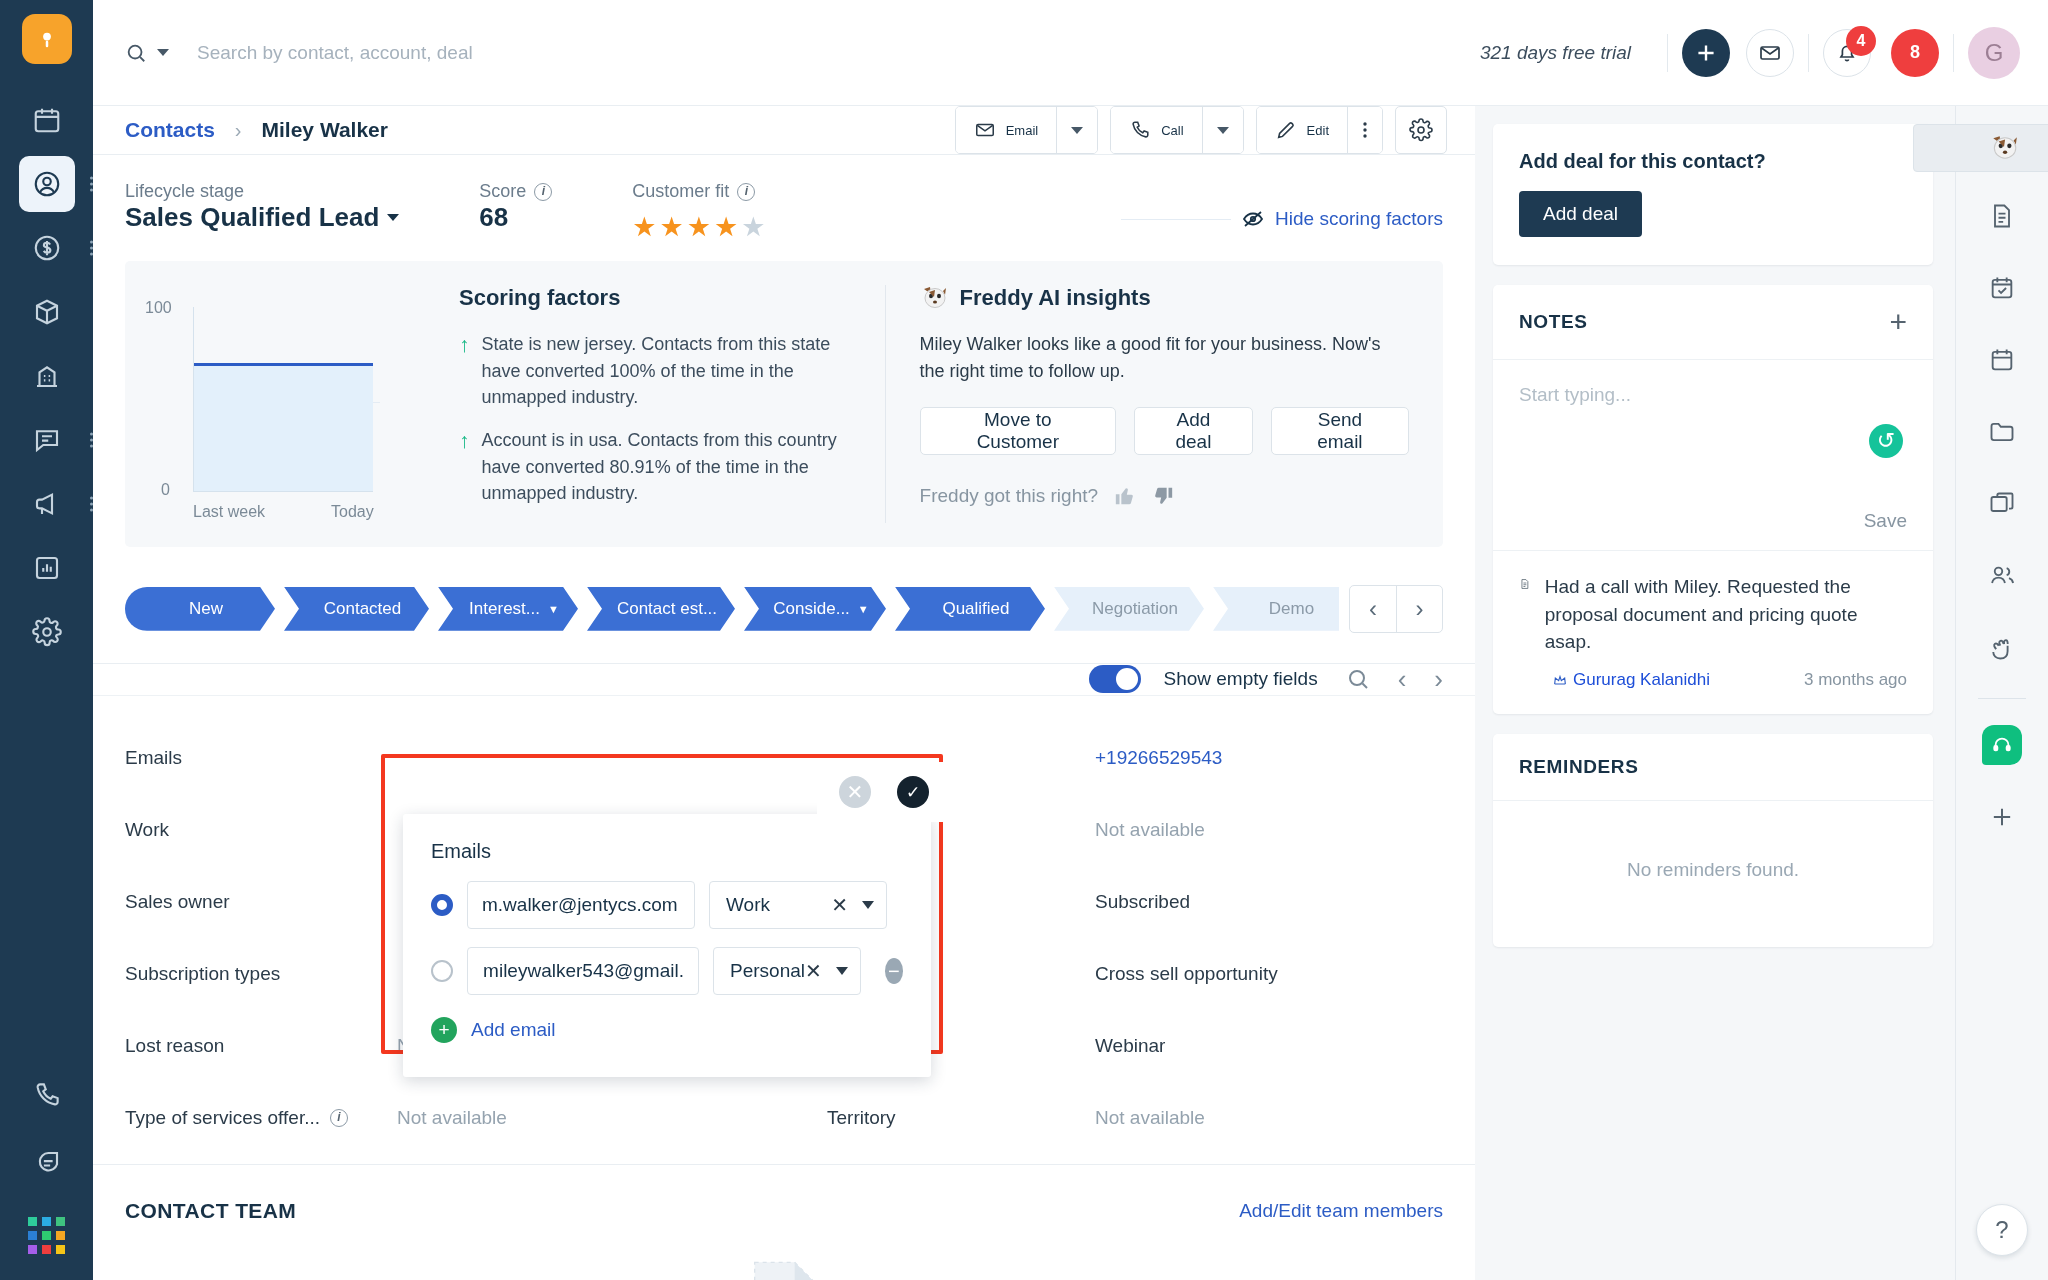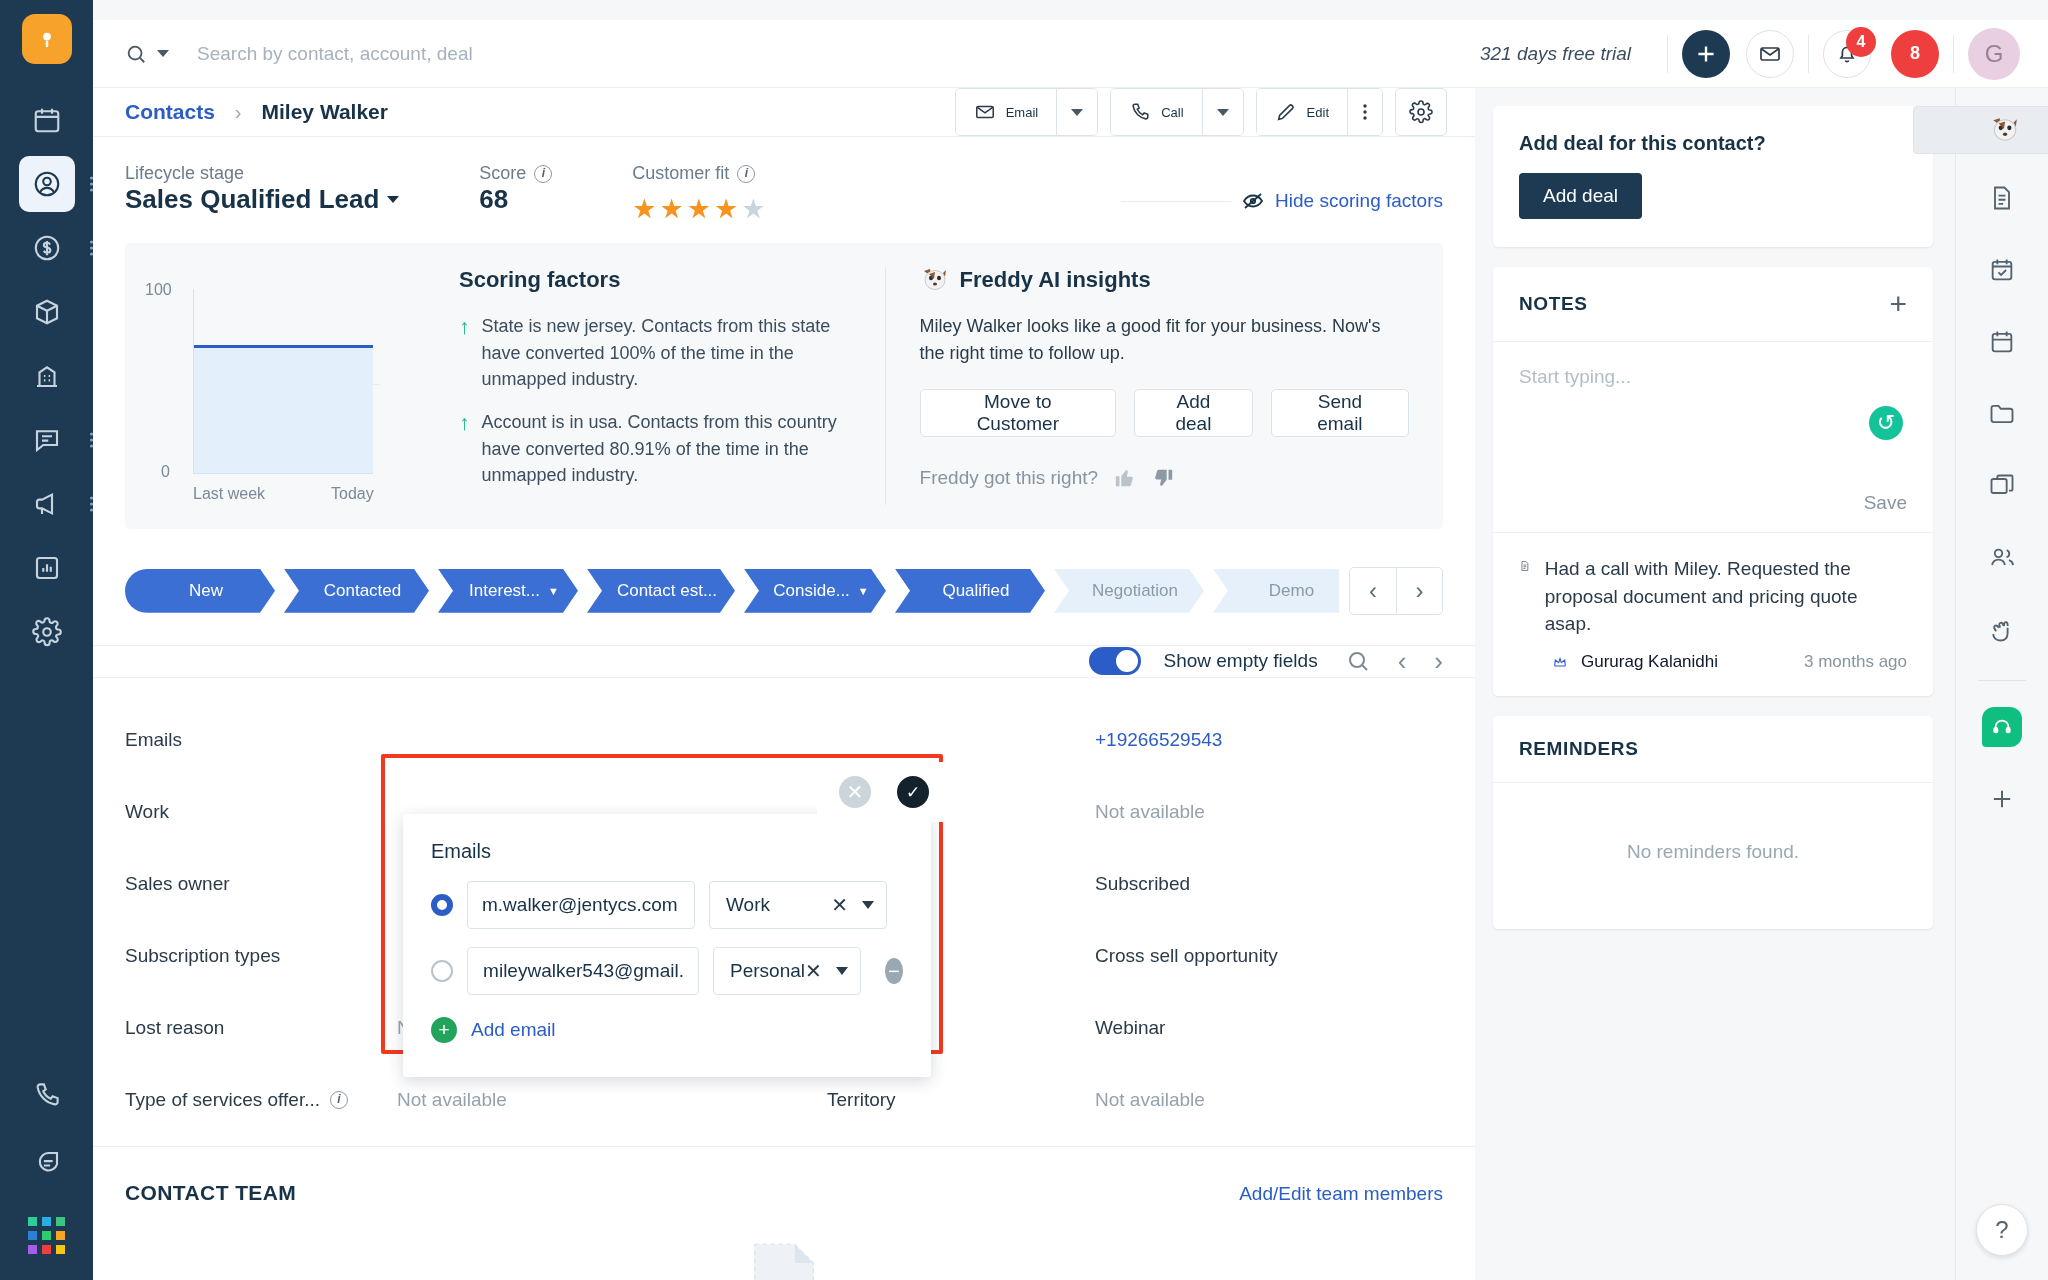--- a/index.html
+++ b/index.html
@@ -36,22 +36,22 @@
     display: flex; flex-direction: column; gap: 3px; }
   .dots3 i { width: 3px; height: 3px; background: #8fa6b8; border-radius: 50%; display:block; }
   .leftnav-bottom { position: absolute; bottom: 10px; left: 0; right: 0;
     display: flex; flex-direction: column; align-items: center; gap: 4px; }
   .grid9 { display: grid; grid-template-columns: repeat(3, 9px); gap: 5px; margin: 14px 0 16px; }
   .grid9 i { width: 9px; height: 9px; display: block; }
 
   
   .mainwrap { flex: 1; display: flex; flex-direction: column; min-width: 0; }
   .topbar {
-    height: 68px; background: #fff; display: flex; align-items: center;
-    padding: 0 28px 0 32px; border-bottom: 1px solid #e9eef2; margin-top: 20px;
+    height: 106px; background: #fff; display: flex; align-items: center;
+    padding: 0 28px 0 32px; border-bottom: 1px solid #e9eef2;
   }
   .search-wrap { display: flex; align-items: center; gap: 10px; flex: 1; }
   .search-icon { width: 22px; height: 22px; stroke: #475867; }
   .caret-sm { width: 0; height: 0; border-left: 6px solid transparent;
     border-right: 6px solid transparent; border-top: 7px solid #475867; }
   .search-input {
     border: none; outline: none; font-size: 19px; color: #183247;
     font-family: "Liberation Sans", sans-serif; width: 700px; margin-left: 18px;
   }
   .search-input::placeholder { color: #a6b2bd; }
@@ -166,21 +166,21 @@
   .fieldsgrid { display: grid; grid-template-columns: 272px 430px 268px 1fr;
      padding: 26px 32px 10px 32px; row-gap: 0; background: #fff; position: relative; }
   .fld { font-size: 19px; color: #2b3b49; padding: 25px 0; }
   .fld.val { color: #2b3b49; }
   .fld.na { color: #95a3af; }
   .fld.link { color: #2c5cc5; cursor: pointer; }
   .fld.lbl { display: flex; align-items: center; gap: 10px; }
 
   
   .teamsec { border-top: 1px solid #e9eef2; padding: 34px 32px 0 32px; background:#fff; flex:1; }
-  .teamhead { display: flex; align-items: flex-end; }
+  .teamhead { display: flex; align-items: center; }
   .teamhead h4 { font-size: 21px; letter-spacing: .4px; }
   .teamhead a { margin-left: auto; color: #2c5cc5; font-size: 19px; cursor: pointer; }
   .emptyart { display: flex; justify-content: center; margin-top: 26px; }
 
   
   .rightcol { width: 480px; flex: 0 0 480px; background: #f5f7f9; padding: 18px 22px 0 18px;
     overflow: hidden; }
   .card { background: #fff; border-radius: 5px; box-shadow: 0 1px 2px rgba(20,40,60,.08);
      margin-bottom: 20px; }
   .card-pad { padding: 26px 26px 28px 26px; }
@@ -194,21 +194,21 @@
   .noteinput { padding: 24px 26px 0 26px; min-height: 150px; position: relative; }
   .noteinput .ph { color: #b3bec7; font-size: 19px; }
   .gram { position: absolute; right: 30px; bottom: 52px; width: 34px; height: 34px;
     border-radius: 50%; background: #15c39a; color: #fff; display: flex; align-items: center;
     justify-content: center; font-size: 22px; }
   .savelab { text-align: right; padding: 0 26px 18px 26px; color: #8795a1; font-size: 19px; cursor: pointer; }
   .noteitem { border-top: 1px solid #edf1f4; padding: 22px 26px 24px 26px; }
   .noteitem .row1 { display: flex; gap: 14px; }
   .noteitem p { font-size: 19px; line-height: 1.45; color: #2b3b49; }
   .noterow2 { display: flex; align-items: center; margin-top: 14px; padding-left: 32px; }
-  .noterow2 .who { font-size: 17px; color: #0f172a; display: flex; align-items: center; gap: 12px; }
+  .noterow2 .who { font-size: 17px; color: #1d4ed8; display: flex; align-items: center; gap: 4px; }
   .noterow2 .when { margin-left: auto; font-size: 17px; color: #8795a1; }
   .emptytxt { text-align: center; color: #9aa8b4; font-size: 19px; padding: 58px 0 66px 0; }
 
   
   .railcol { width: 93px; flex: 0 0 93px; background: #f5f7f9; border-left: 1px solid #e4e9ee;
     display: flex; flex-direction: column; align-items: center; padding-top: 18px; position: relative; }
   .rail-item { width: 56px; height: 56px; border-radius: 28px; display: flex; align-items: center;
     justify-content: center; margin-bottom: 16px; cursor: pointer; }
   .rail-item.sel { background: #e9edf1; }
   .rail-sep { width: 48px; height: 1px; background: #dde4ea; margin: 6px 0 18px 0; }

